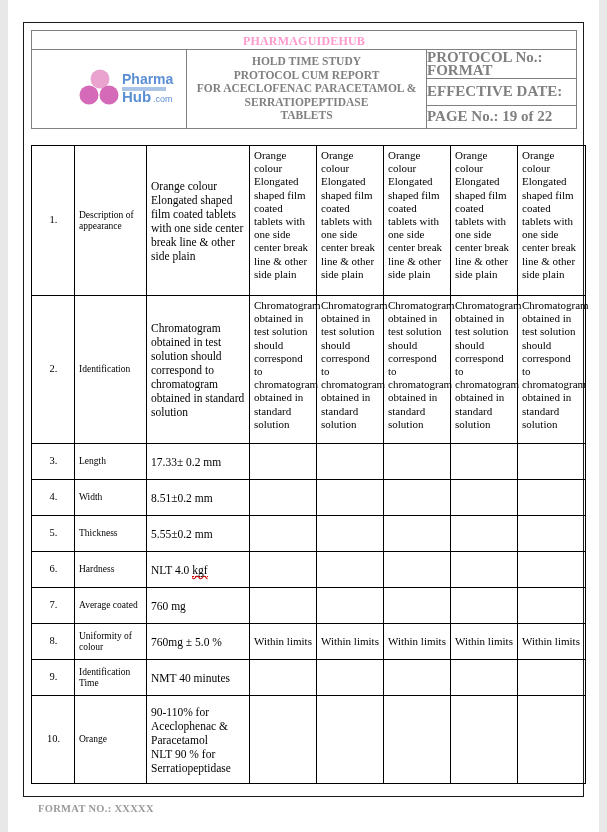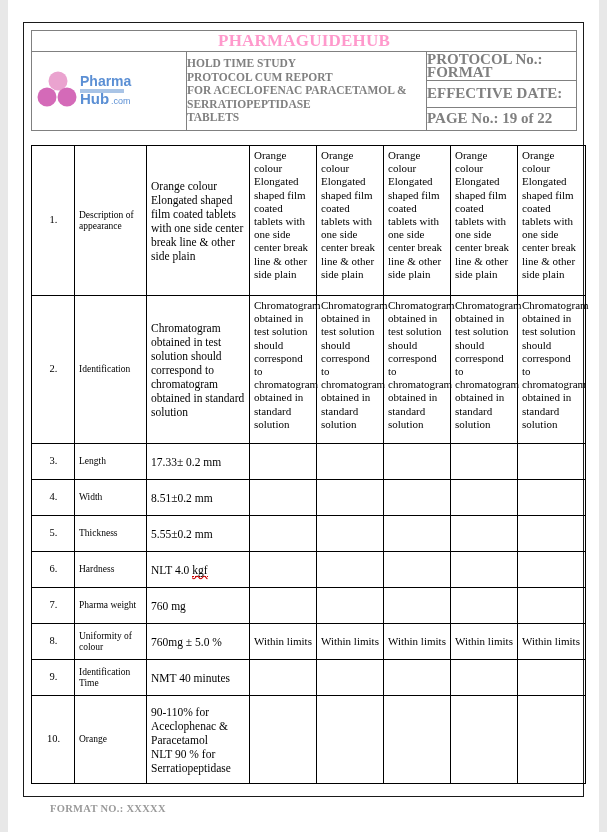--- a/index.html
+++ b/index.html
@@ -45,38 +45,38 @@
     padding: 0;
     vertical-align: middle;
   }
   .brand-cell {
     text-align: center;
     padding: 2px 0 3px 0;
   }
   .brand-title {
     color: #ff99cc;
     font-weight: bold;
-    font-size: 17px;
+    font-size: 12px;
     letter-spacing: 0.2px;
     font-family: "Liberation Serif", "DejaVu Serif", serif;
   }
   .logo-cell {
-    text-align: left;
+    text-align: right;
     vertical-align: middle;
     padding: 4px 2px;
   }
   .logo-wrap {
     display: inline-block;
     position: relative;
     width: 112px;
     height: 40px;
   }
   .logo-svg { display:block; }
   .doc-title-cell {
-    text-align: left;
+    text-align: center;
     color: #808080;
     font-weight: bold;
     font-size: 11.5px;
     line-height: 13.5px;
     padding: 4px 3px 5px 3px;
     font-family: "Liberation Serif", "DejaVu Serif", serif;
   }
   .meta-cell {
     color: #808080;
     font-weight: bold;
@@ -138,21 +138,20 @@
   
   .footer {
     position: absolute;
     left: 30px;
     top: 803px;
     color: #9a9a9a;
     font-weight: bold;
     font-size: 10.5px;
     letter-spacing: 0.3px;
     font-family: "Liberation Serif", "DejaVu Serif", serif;
-    margin-left: 12px;
   }
 </style>
 </head>
 <body>
 
 <div class="page">
   <div class="page-frame"></div>
 
   <table class="hdr">
     <colgroup>
@@ -273,21 +272,21 @@
           <td class="param">Hardness</td>
           <td class="spec">NLT 4.0 <span class="spell">kgf</span></td>
           <td class="obs obs-mid"></td>
           <td class="obs obs-mid"></td>
           <td class="obs obs-mid"></td>
           <td class="obs obs-mid"></td>
           <td class="obs obs-mid"></td>
         </tr>
         <tr style="height: 36px;">
           <td class="sn">7.</td>
-          <td class="param">Pharma weight</td>
+          <td class="param">Average coated</td>
           <td class="spec">760 mg</td>
           <td class="obs obs-mid"></td>
           <td class="obs obs-mid"></td>
           <td class="obs obs-mid"></td>
           <td class="obs obs-mid"></td>
           <td class="obs obs-mid"></td>
         </tr>
         <tr style="height: 36px;">
           <td class="sn">8.</td>
           <td class="param">Uniformity of colour</td>

